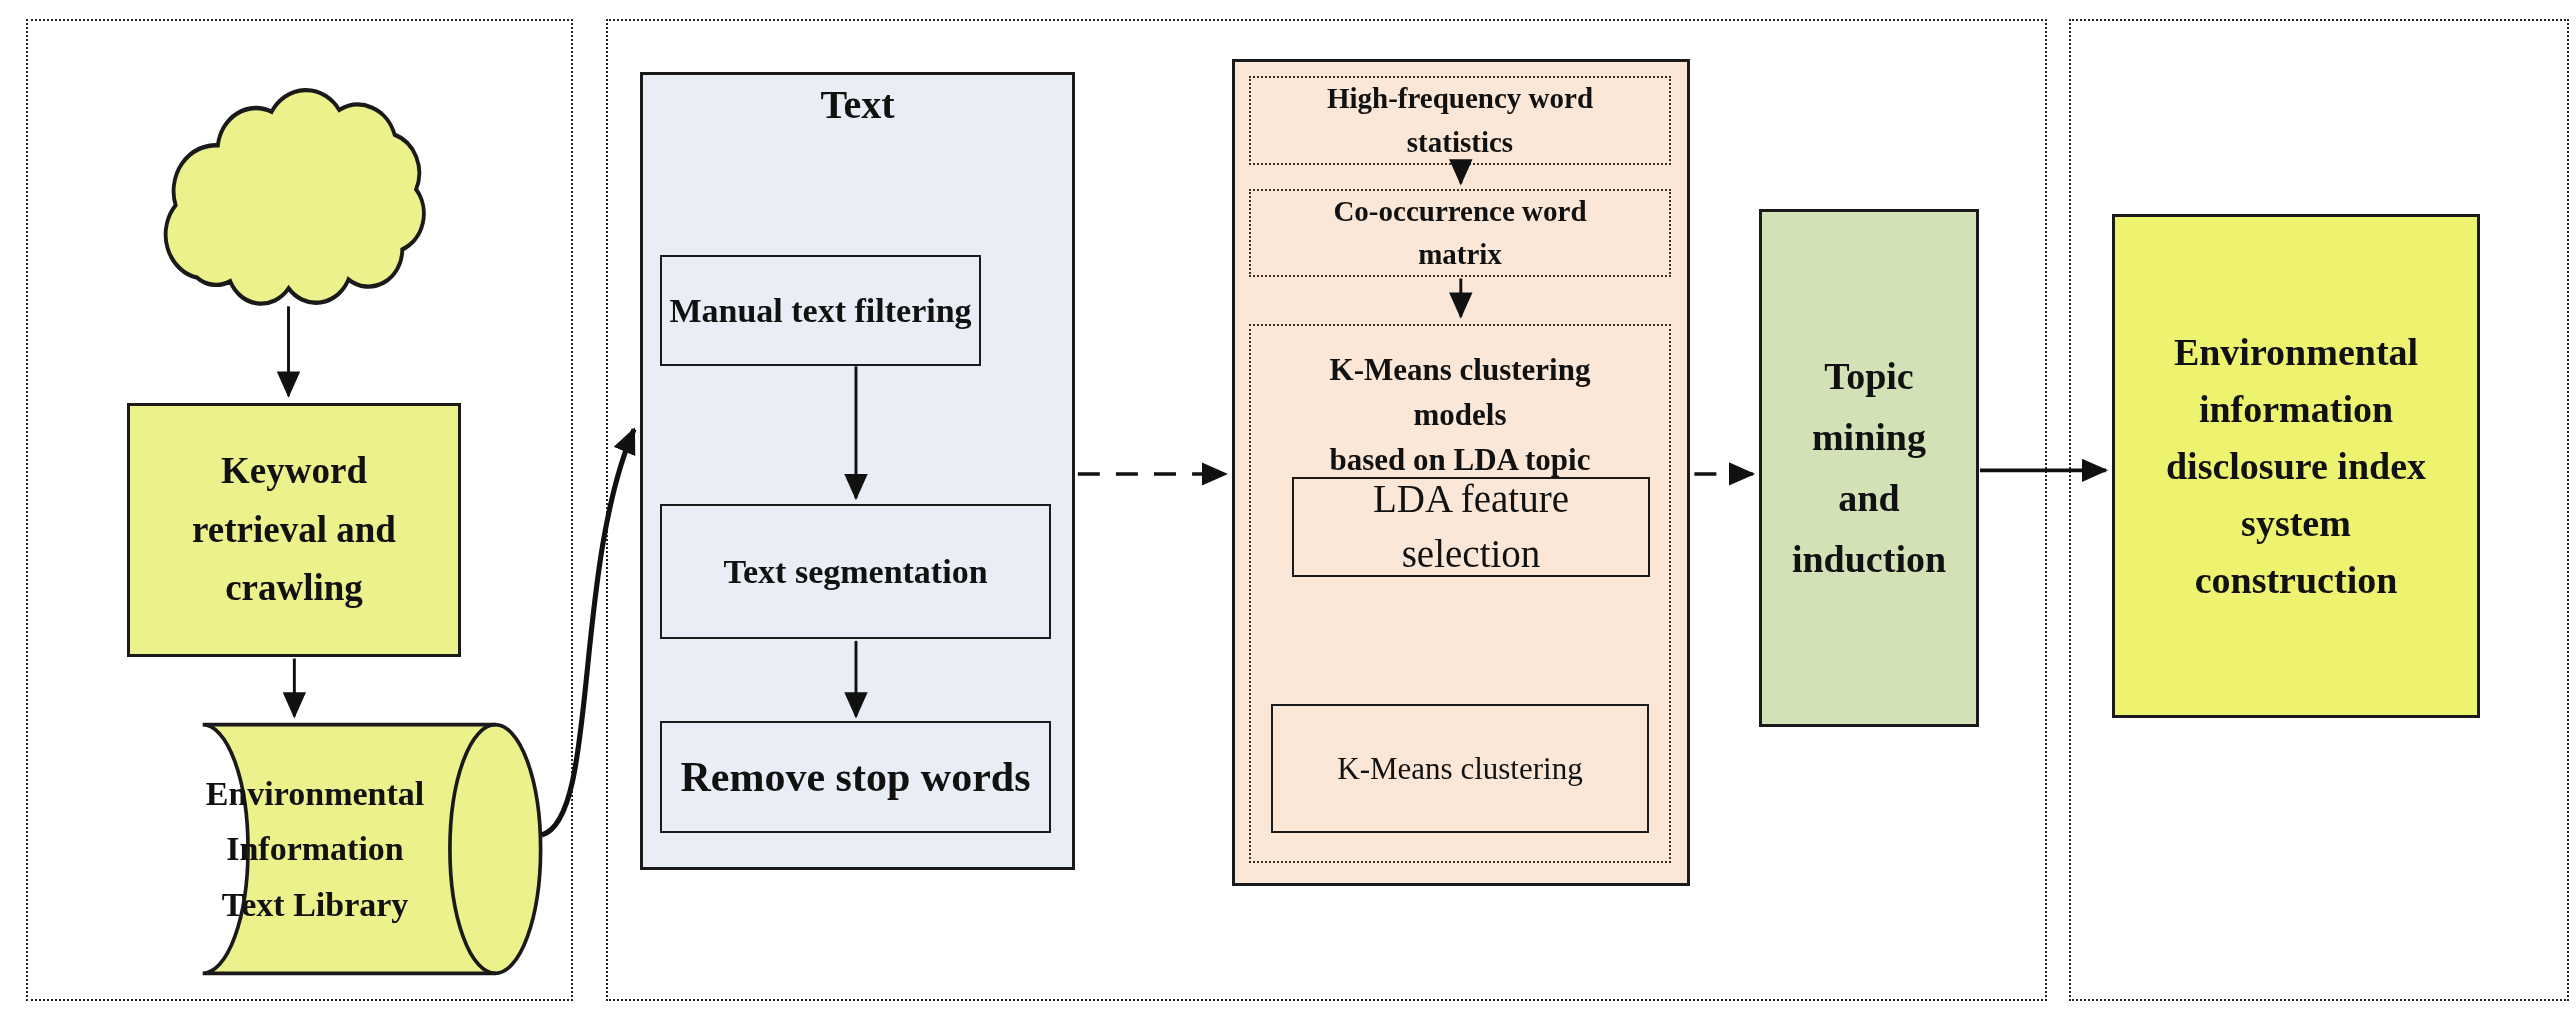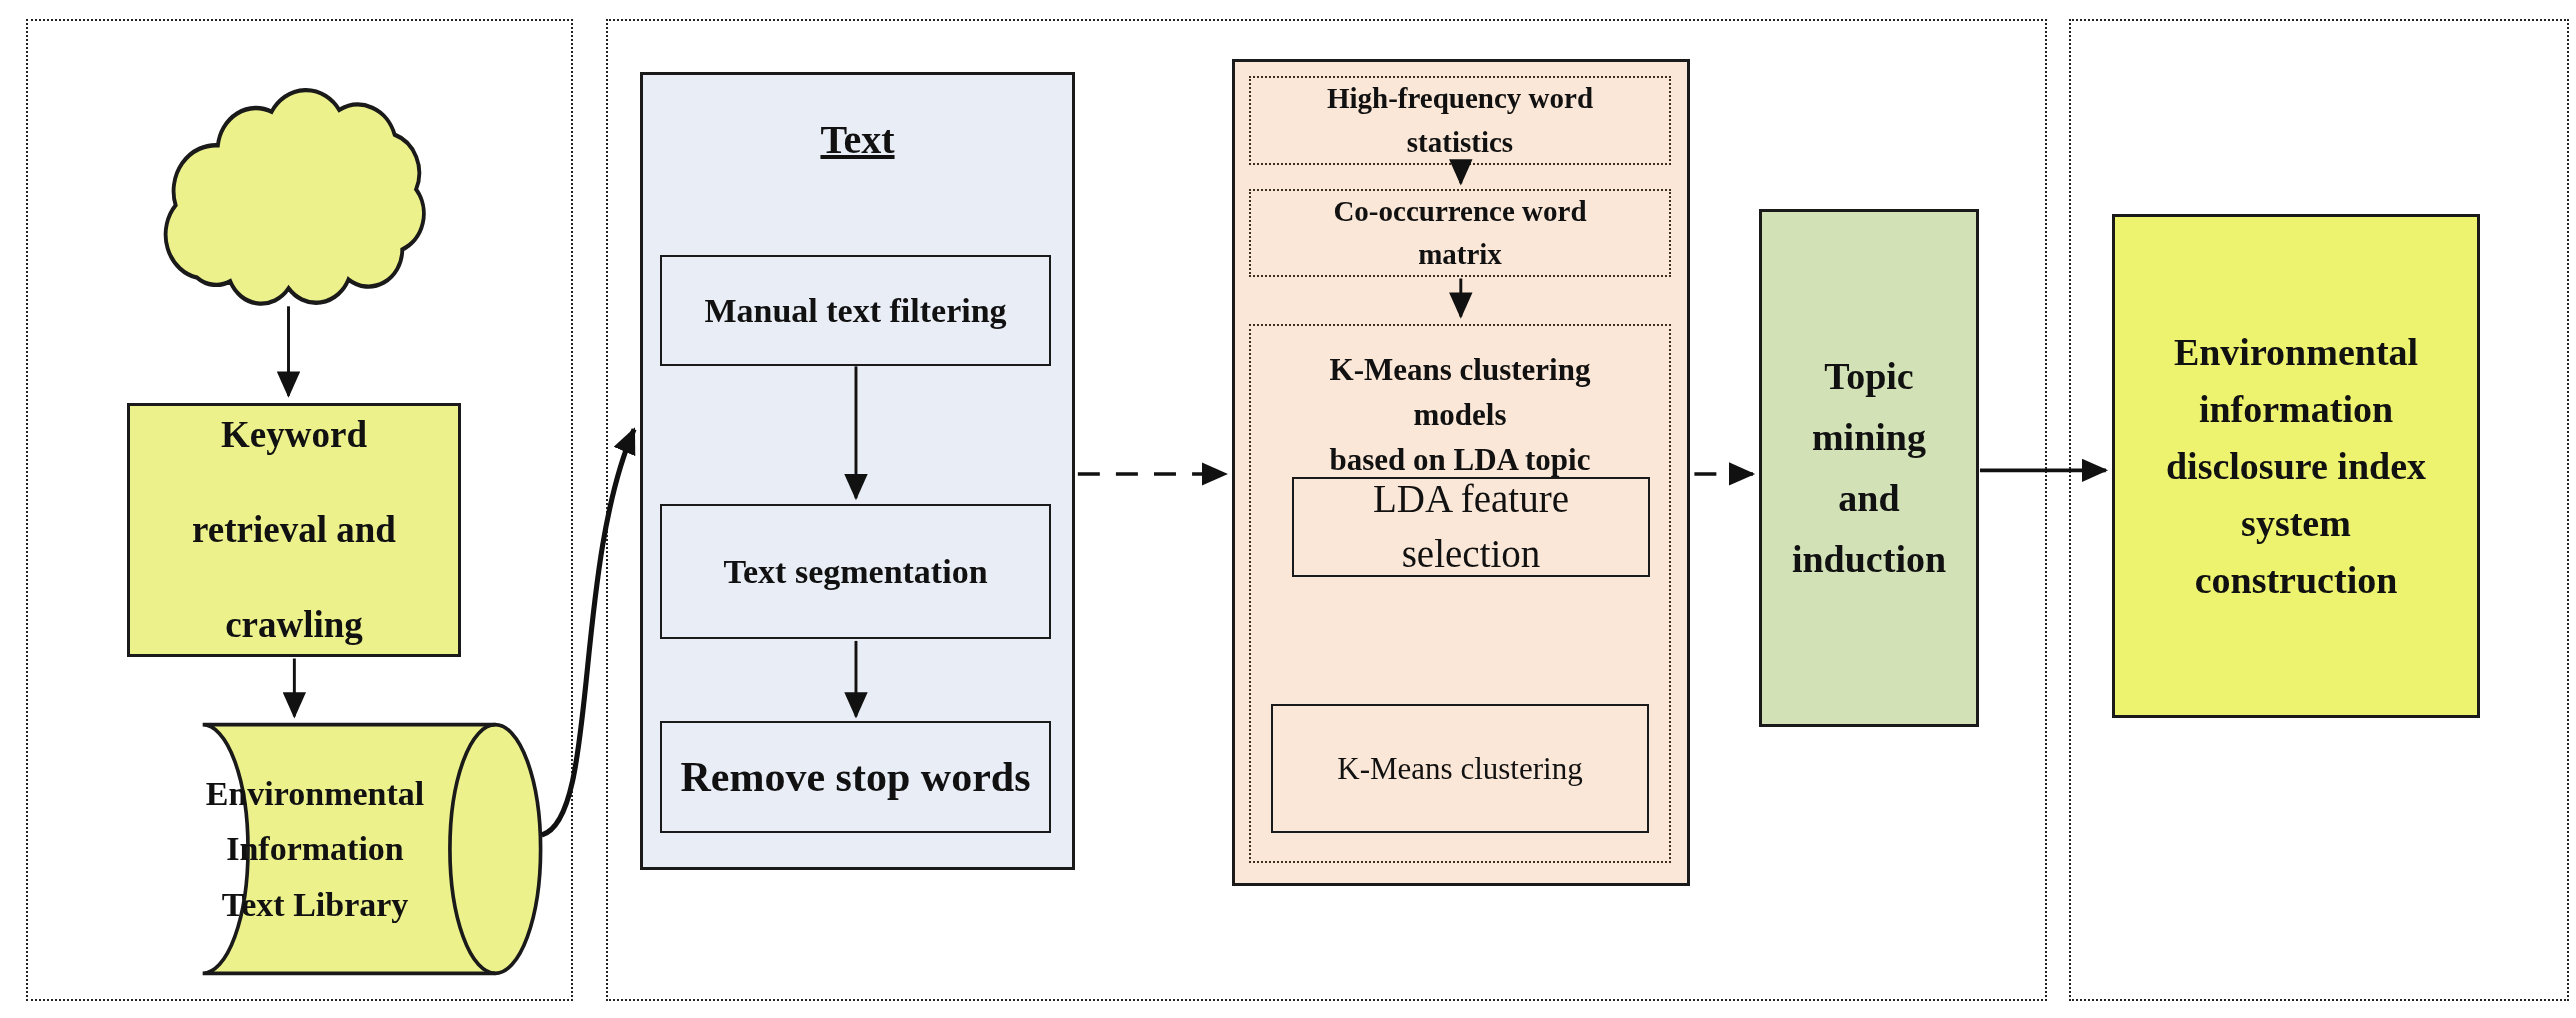--- a/index.html
+++ b/index.html
@@ -16,21 +16,21 @@
   .canvas{
     position:relative;width:2576px;height:1019px;background:#ffffff;overflow:hidden;
     font-family:"Liberation Serif","DejaVu Serif",serif;color:#111;
   }
   .section{position:absolute;border:2.9px dotted var(--section-dot);background:transparent;}
   .node{position:absolute;display:flex;flex-direction:column;align-items:center;justify-content:center;
         text-align:center;box-sizing:border-box;font-weight:bold;}
   .solid{border:3.7px solid var(--stroke);}
   .subsolid{border:2.9px solid var(--stroke);}
   .dottedbox{border:2.9px dotted var(--dotted-inner);background:transparent;}
-  .yellowL{background:var(--yellow-left);justify-content:space-between;}
+  .yellowL{background:var(--yellow-left);}
   .yellowR{background:var(--yellow-right);}
   .bluebox{background:var(--blue-fill);}
   .peachbox{background:var(--peach-fill);}
   .greenbox{background:var(--green-fill);}
   .line{display:block;}
   svg.layer{position:absolute;left:0;top:0;pointer-events:none;}
   .conn{stroke:#111;fill:none;}
   .cloud-path{fill:var(--yellow-left);stroke:var(--stroke);stroke-width:5px;}
   .cyl-path{fill:var(--yellow-left);stroke:var(--stroke);stroke-width:5px;}
   .cyl-seam{fill:none;stroke:var(--stroke);stroke-width:5px;}
@@ -70,25 +70,25 @@
     <path class="cyl-path" d="M72,5 L472,5 A62,170 0 0 1 472,345 L72,345 A62,170 0 0 0 72,5 Z"></path>
     <path class="cyl-seam" d="M472,5 A62,170 0 0 0 472,345"></path>
   </svg>
   <div class="node" style="left:161px;top:743px;width:308px;height:212px;font-size:34px;line-height:1.62;">
     <span class="line">Environmental</span>
     <span class="line">Information</span>
     <span class="line">Text Library</span>
   </div>
 
   <div class="node solid bluebox" style="left:640px;top:72px;width:435px;height:798px;justify-content:flex-start;">
-    <div style="margin-top:35px;font-size:40px;line-height:1.5;text-decoration:underline;">
+    <div style="font-size:40px;line-height:1.5;">
       <span class="line">Text</span>
     </div>
   </div>
-  <div class="node subsolid bluebox" style="left:660px;top:255px;width:391px;height:111px;font-size:34px;">
+  <div class="node subsolid bluebox" style="left:660px;top:255px;width:321px;height:111px;font-size:34px;">
     <span class="line">Manual text filtering</span>
   </div>
   <div class="node subsolid bluebox" style="left:660px;top:504px;width:391px;height:135px;font-size:34px;align-items:center;">
     <span class="line">Text segmentation</span>
   </div>
   <div class="node subsolid bluebox" style="left:660px;top:721px;width:391px;height:112px;font-size:42px;">
     <span class="line">Remove stop words</span>
   </div>
 
   <div class="node solid peachbox" style="left:1232px;top:59px;width:458px;height:827px;"></div>

